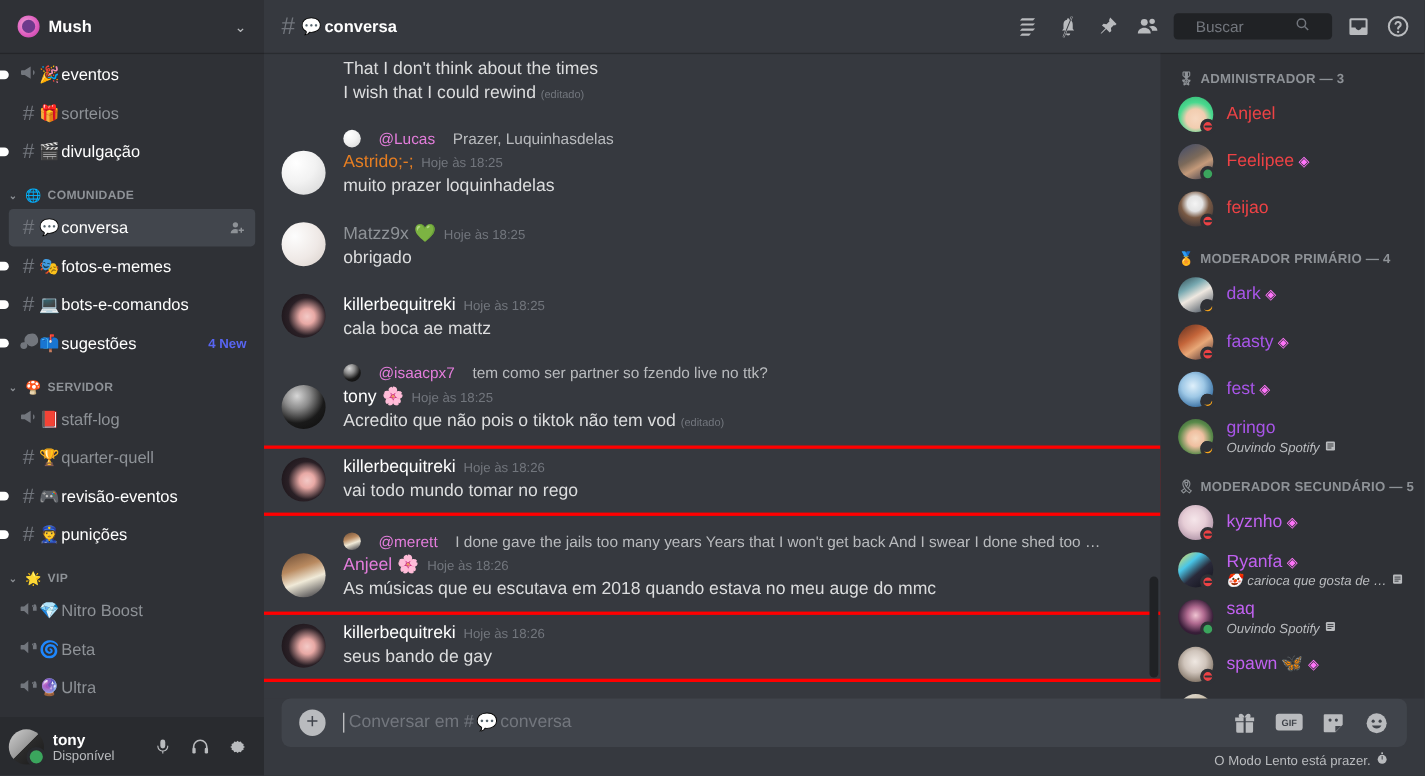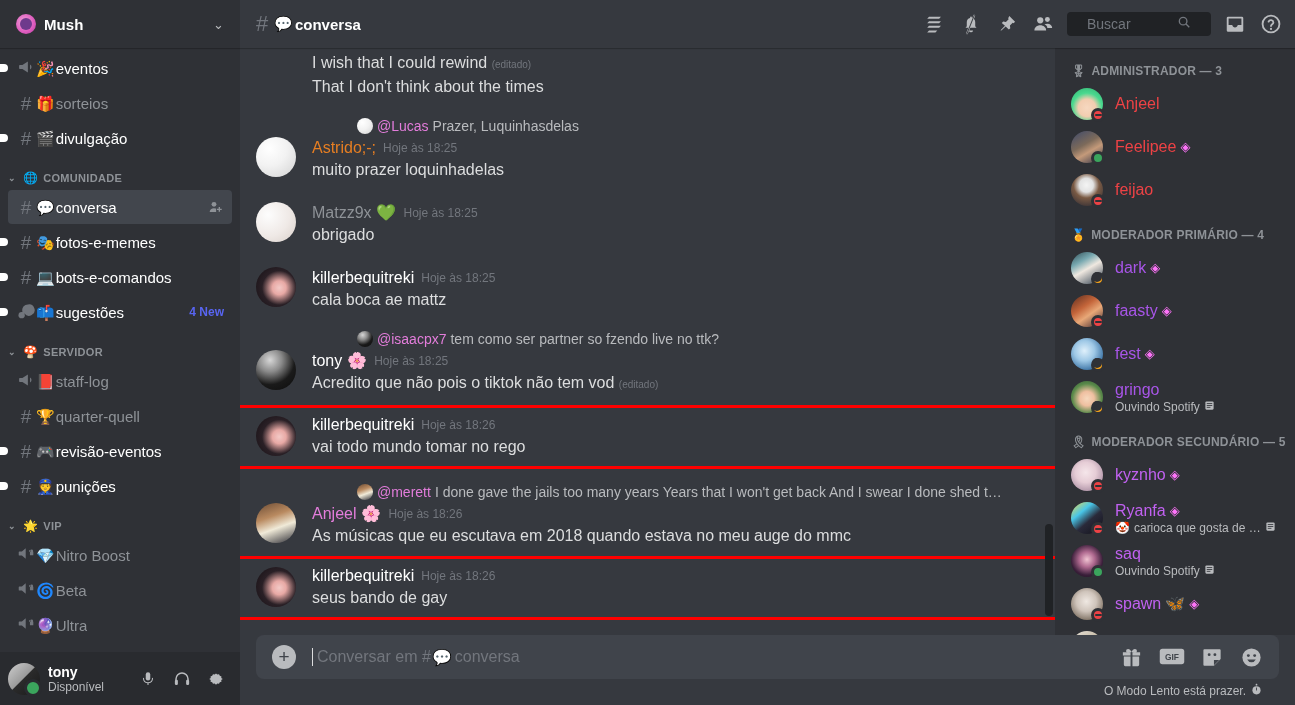--- a/index.html
+++ b/index.html
@@ -90,22 +90,22 @@
 
   .msg { padding: 2px 48px 2px 72px; position: relative; }
   .msg.grp { margin-top: 17px; }
   .msg .avatar { position: absolute; left: 16px; top: 2px; width: 40px; height: 40px; border-radius: 50%; overflow: hidden; background: #4f545c; }
   .mhead { display: flex; align-items: center; gap: 5px; line-height: 22px; }
   .mname { font-size: 16px; font-weight: 500; }
   .mtime { font-size: 12px; color: #72767d; margin-left: 2px; }
   .mbody { font-size: 16px; color: #dcddde; line-height: 22px; word-wrap: break-word; }
   .edited { font-size: 10px; color: #72767d; }
 
-  .reply-ctx { display: flex; align-items: center; gap: 4px; font-size: 14px; color: #b9bbbe;
-    line-height: 16px; margin-bottom: 2px; position: relative; height: 18px; overflow: hidden; white-space: nowrap; margin-left: 45px; }
+  .reply-ctx { display: flex; align-items: center; gap: 16px; font-size: 14px; color: #b9bbbe;
+    line-height: 16px; margin-bottom: 2px; position: relative; height: 18px; overflow: hidden; white-space: nowrap; }
   .reply-av { width: 16px; height: 16px; border-radius: 50%; overflow: hidden; flex: 0 0 16px; }
   .mention { color: #e37ddb; font-weight: 500; }
   .reply-txt { color: #b9bbbe; overflow: hidden; text-overflow: ellipsis; }
 
   .highlight { outline: 3px solid #ff0000; outline-offset: 0; }
   .hl-wrap { position: relative; margin: 10px 0 8px 0; padding: 6px 0 8px 0; }
   .hl-wrap .msg { padding-top: 0; padding-bottom: 0; }
 
   .badge-ico { display: inline-flex; align-items: center; }
 
@@ -130,21 +130,21 @@
   .mav .pic { width: 32px; height: 32px; border-radius: 50%; overflow: hidden; display: block; }
   .pres { position: absolute; right: -2px; bottom: -2px; width: 14px; height: 14px; border-radius: 50%;
     border: 3px solid #2f3136; display: flex; align-items: center; justify-content: center; }
   .pres.online { background: #3ba55d; }
   .pres.dnd { background: #ed4245; }
   .pres.dnd::after { content: ""; width: 7px; height: 2.5px; background: #2f3136; border-radius: 2px; }
   .pres.idle { background: #faa61a; }
   .pres.idle::after { content: ""; position: absolute; width: 10px; height: 10px; border-radius: 50%; background: #2f3136; left: -2px; top: -3px; }
   .minfo { margin-left: 12px; min-width: 0; flex: 1; }
   .mname2 { font-size: 16px; font-weight: 500; display: flex; align-items: center; gap: 4px; line-height: 20px; white-space: nowrap; }
-  .mact { font-size: 12px; color: #b9bbbe; display: flex; align-items: center; gap: 4px; line-height: 14px; overflow: hidden; white-space: nowrap; }
+  .mact { font-size: 12px; color: #b9bbbe; display: flex; align-items: center; gap: 4px; line-height: 14px; overflow: hidden; white-space: nowrap; font-style: italic; }
   .mact .t { overflow: hidden; text-overflow: ellipsis; }
   .nitro { color: #ff73fa; font-size: 13px; display: inline-flex; }
 </style>
 </head>
 <body>
 
 <div class="app">
 
   <div class="sidebar">
     <div class="server-header">
@@ -358,22 +358,22 @@
               <circle cx="12" cy="17.4" r="1.2" fill="currentColor" stroke="none"></circle>
             </svg>
         </div>
       </div>
     </div>
 
     <div class="chatwrap">
       <div class="messages">
         <div id="msg-container">
             <div class="msg" style="padding-top: 4px;">
+              <div class="mbody">That I don't think about the times</div>
               <div class="mbody">I wish that I could rewind <span class="edited">(editado)</span></div>
-              <div class="mbody">That I don't think about the times</div>
             </div>
             <div class="">
               <div class="msg grp" style="padding-top: 0px;">
                 <div class="reply-ctx">
                   <span class="reply-av" style="background:radial-gradient(circle at 33% 28%, #ffffff 0%, #f2f2f2 45%, #d2d2d2 100%)"></span>
                   <span class="mention">@Lucas</span>
                   <span class="reply-txt">Prazer, Luquinhasdelas</span>
                 </div>
                 <span class="avatar" style="background: radial-gradient(circle at 33% 28%, rgb(255, 255, 255) 0%, rgb(242, 242, 242) 45%, rgb(210, 210, 210) 100%); top: 20px;"></span>
                 <div class="mhead">

